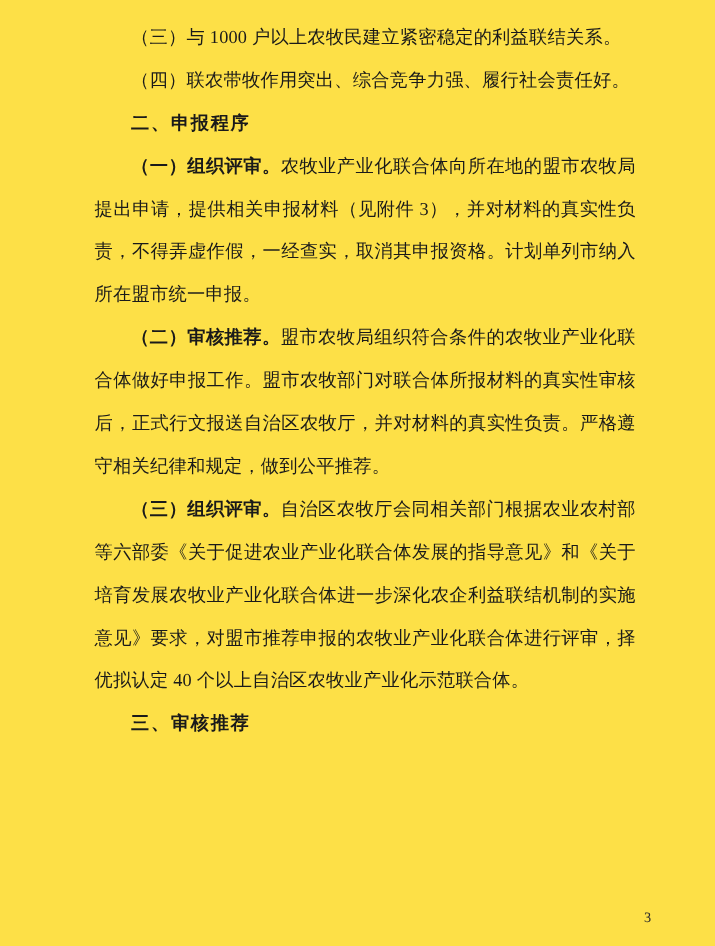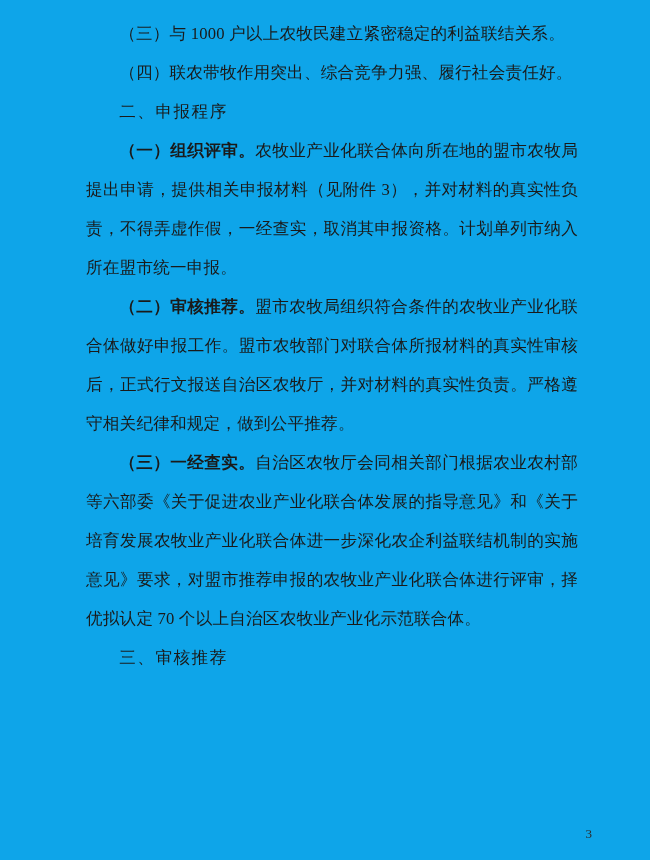--- a/index.html
+++ b/index.html
@@ -14,42 +14,42 @@
     overflow: hidden;
     font-family: "Liberation Serif", serif;
     color: #1a1a1a;
   }
   #page {
     position: absolute;
     left: 0;
     top: 0;
     width: 650px;
     height: 860px;
-    background: #0ea5e9;
+    background: #fde047;
   }
   #content {
     position: absolute;
     left: 86px;
     top: 14px;
     width: 492px;
   }
   p {
     margin: 0;
     font-size: 16.6px;
     line-height: 39px;
     text-align: justify;
     text-justify: inter-ideograph;
     letter-spacing: 0.2px;
   }
   p.indent {
     text-indent: 2em;
   }
   p.heading {
     text-indent: 2em;
-    font-weight: normal;
+    font-weight: bold;
     letter-spacing: 1.5px;
   }
   .b {
     font-weight: bold;
   }
   #page-number {
     position: absolute;
     right: 58px;
     bottom: 18px;
     font-size: 13px;
@@ -67,20 +67,20 @@
 
     <p class="indent">（四）联农带牧作用突出、综合竞争力强、履行社会责任好。</p>
 
 
     <p class="heading">二、申报程序</p>
 
     <p class="indent"><span class="b">（一）组织评审。</span><span>农牧业产业化联合体向所在地的盟市农牧局提出申请，提供相关申报材料（见附件 3），并对材料的真实性负责，不得弄虚作假，一经查实，取消其申报资格。计划单列市纳入所在盟市统一申报。</span></p>
 
     <p class="indent"><span class="b">（二）审核推荐。</span><span>盟市农牧局组织符合条件的农牧业产业化联合体做好申报工作。盟市农牧部门对联合体所报材料的真实性审核后，正式行文报送自治区农牧厅，并对材料的真实性负责。严格遵守相关纪律和规定，做到公平推荐。</span></p>
 
-    <p class="indent"><span class="b">（三）一经查实。</span><span>自治区农牧厅会同相关部门根据农业农村部等六部委《关于促进农业产业化联合体发展的指导意见》和《关于培育发展农牧业产业化联合体进一步深化农企利益联结机制的实施意见》要求，对盟市推荐申报的农牧业产业化联合体进行评审，择优拟认定 70 个以上自治区农牧业产业化示范联合体。</span></p>
+    <p class="indent"><span class="b">（三）组织评审。</span><span>自治区农牧厅会同相关部门根据农业农村部等六部委《关于促进农业产业化联合体发展的指导意见》和《关于培育发展农牧业产业化联合体进一步深化农企利益联结机制的实施意见》要求，对盟市推荐申报的农牧业产业化联合体进行评审，择优拟认定 40 个以上自治区农牧业产业化示范联合体。</span></p>
 
     <p class="heading">三、审核推荐</p>
 
   </div>
 
   <div id="page-number">3</div>
 </div>
 
 </body></html>

